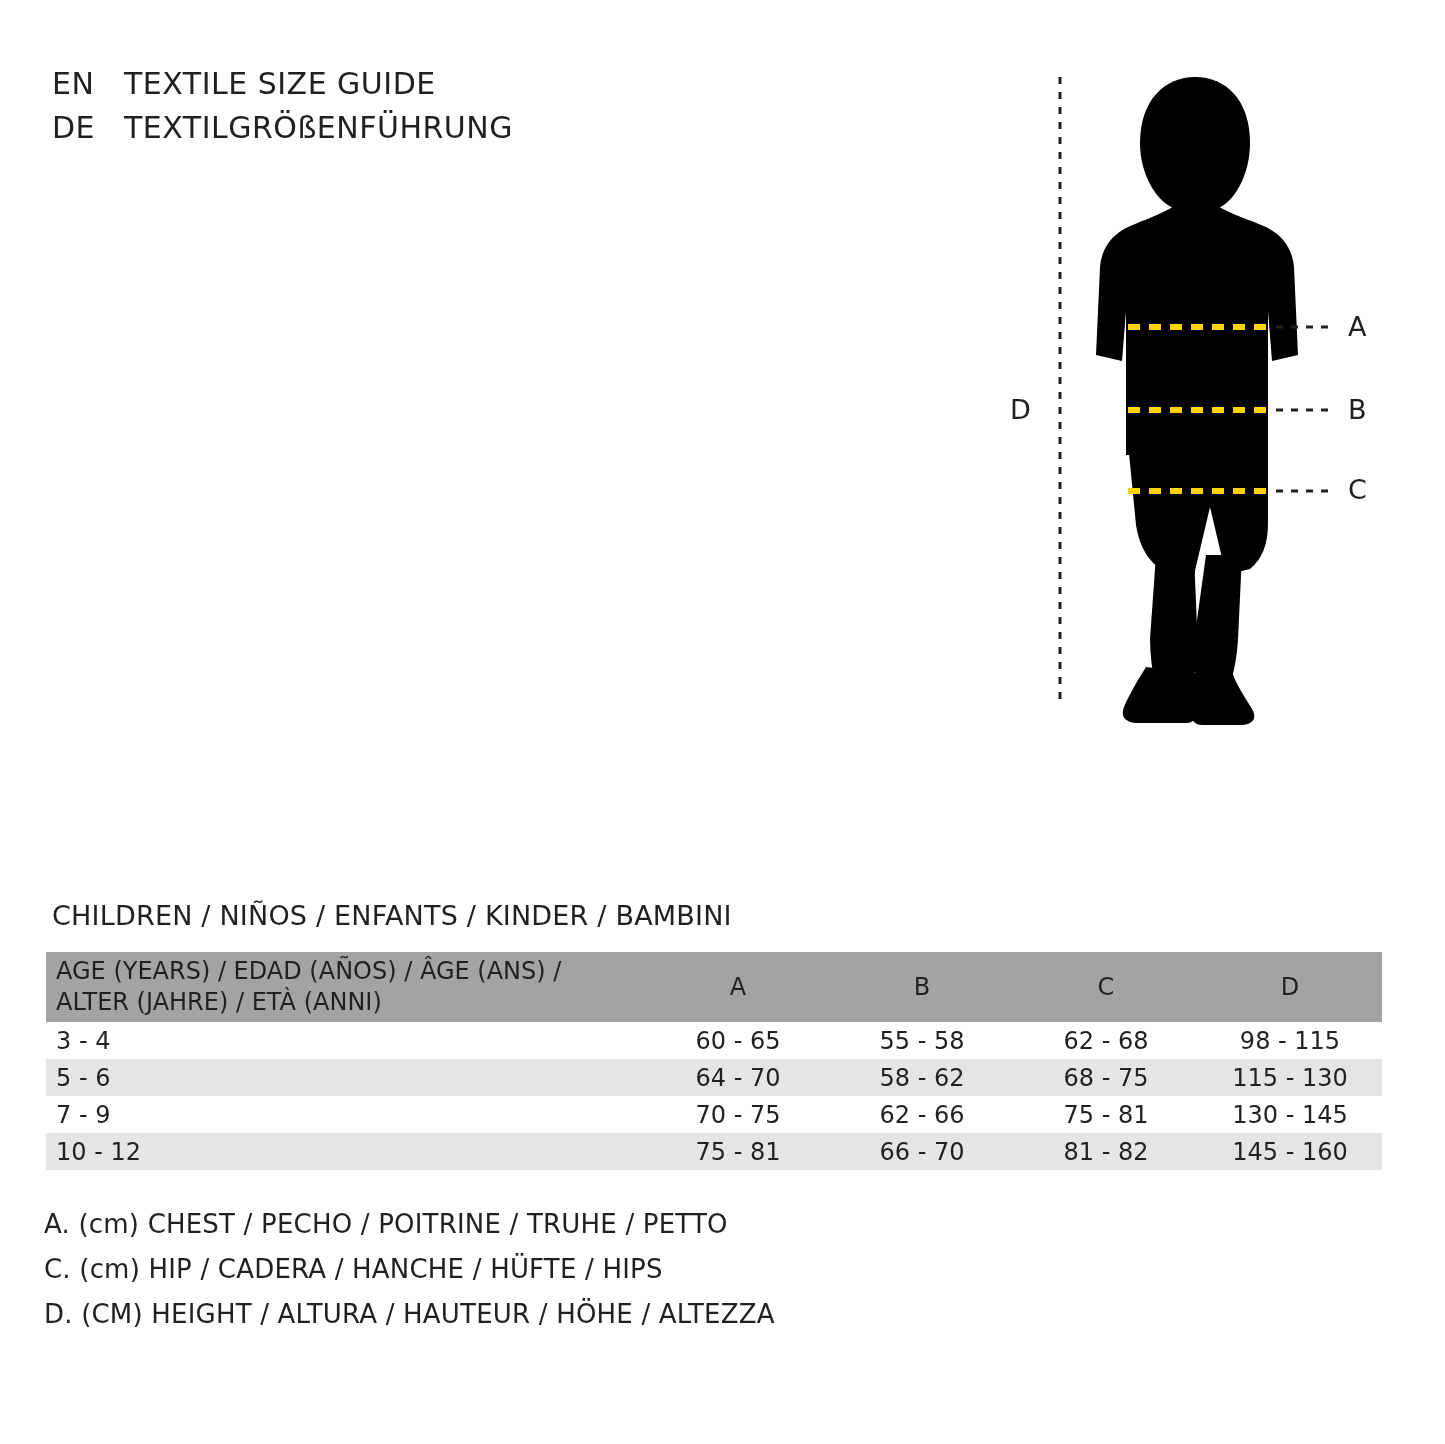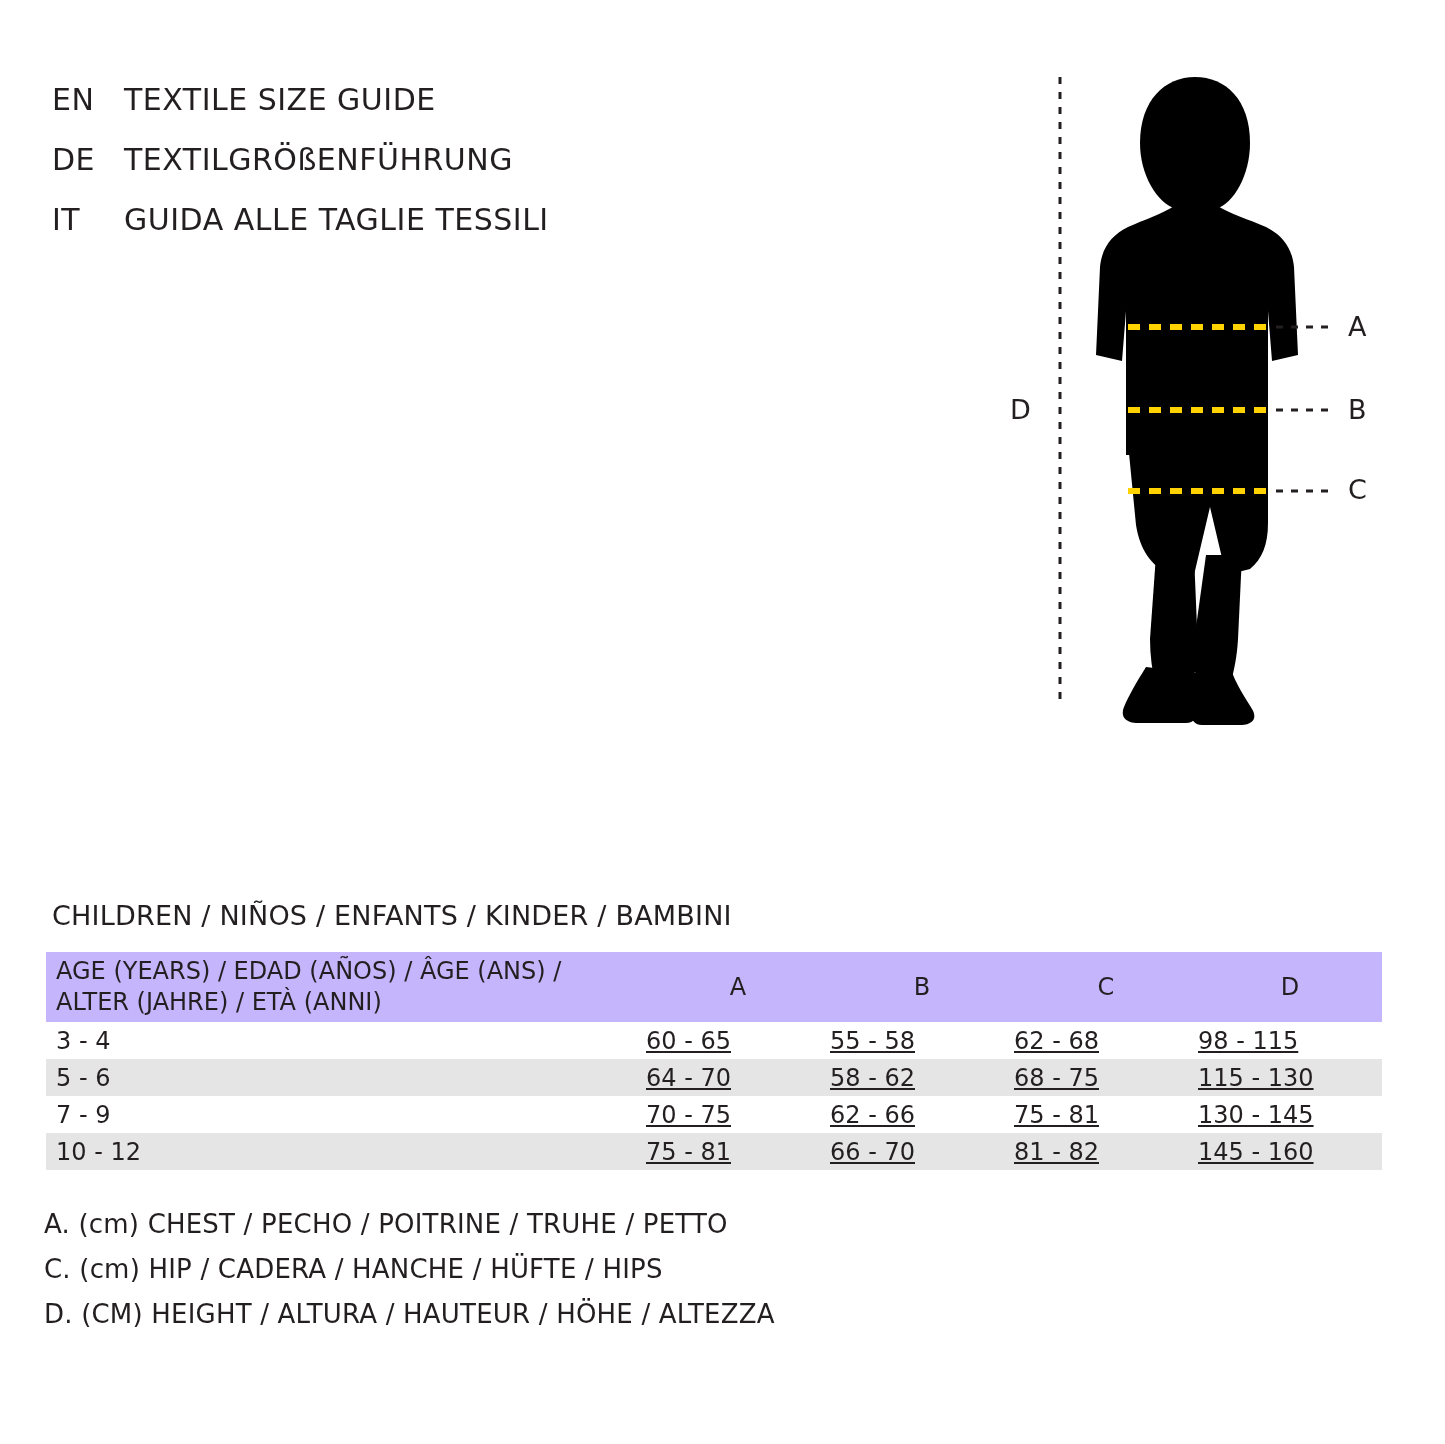--- a/index.html
+++ b/index.html
@@ -28,21 +28,20 @@
     top: 62px;
     width: 940px;
   }
   .lang-row {
     display: flex;
     align-items: flex-end;
     font-size: 30px;
     letter-spacing: 0.5px;
     line-height: 44px;
     white-space: nowrap;
-    margin-top: 16px;
   }
   .lang-code {
     width: 72px;
     flex: 0 0 72px;
   }
   .lang-text {
     flex: 1 1 auto;
   }
   .costumes-line {
     position: absolute;
@@ -95,21 +94,21 @@
     border-collapse: collapse;
     font-size: 24px;
   }
   table.size-table th,
   table.size-table td {
     padding: 0;
     font-weight: normal;
     color: #231f20;
   }
   .hdr-row {
-    background: #c4b5fd;
+    background: #a3a3a3;
     height: 70px;
   }
   .hdr-label {
     text-align: left;
     padding-left: 10px !important;
     line-height: 31px;
     font-size: 24px;
     vertical-align: middle;
   }
   .hdr-col {
@@ -123,21 +122,21 @@
     vertical-align: middle;
   }
   .data-row.alt {
     background: #e5e5e5;
   }
   .cell-age {
     text-align: left;
     padding-left: 10px !important;
   }
   .cell-val {
-    text-decoration: underline;
+    text-align: center;
   }
 
   
   .legend {
     position: absolute;
     left: 44px;
     top: 1202px;
     width: 1100px;
   }
   .legend-line {
@@ -153,24 +152,20 @@
 <div class="page">
 
   <div class="lang-block">
     <div class="lang-row">
       <span class="lang-code">EN</span>
       <span class="lang-text">TEXTILE SIZE GUIDE</span>
     </div>
     <div class="lang-row">
       <span class="lang-code">DE</span>
       <span class="lang-text">TEXTILGRÖßENFÜHRUNG</span>
-    </div>
-    <div class="lang-row">
-      <span class="lang-code">IT</span>
-      <span class="lang-text">GUIDA ALLE TAGLIE TESSILI</span>
     </div>
   </div>
 
 
   <div class="figure-area">
     <svg class="figure-svg" width="430" height="680" viewBox="0 0 430 680">
 
       <line x1="80" y1="22" x2="80" y2="650" stroke="#231f20" stroke-width="3" stroke-dasharray="7,8"></line>
 
       <g fill="#000000">

